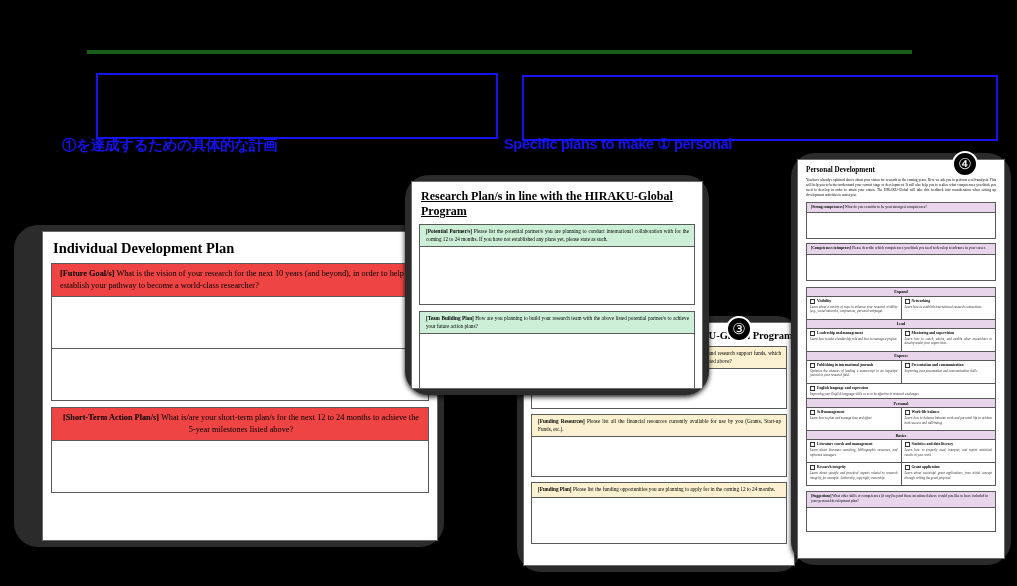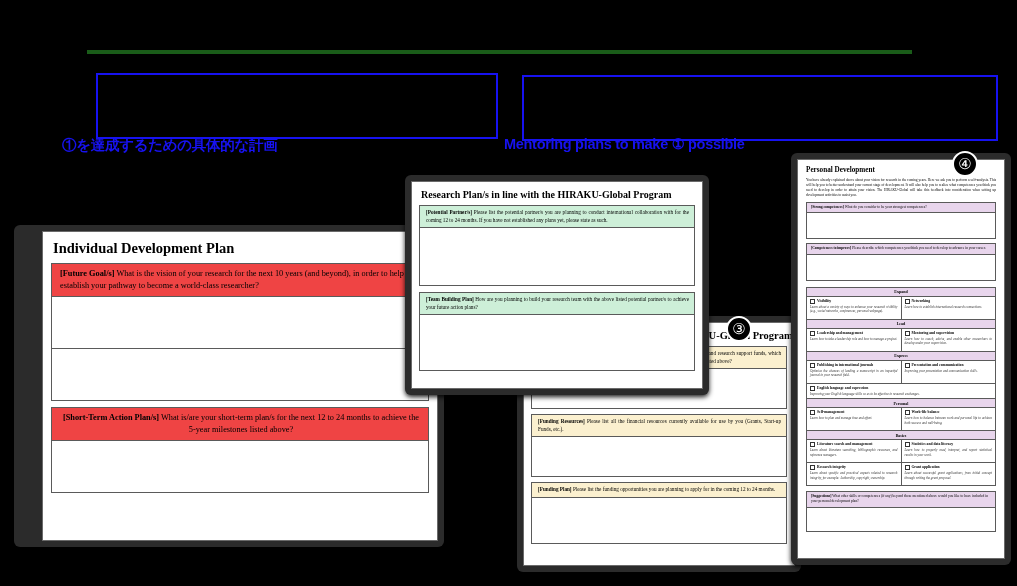--- a/index.html
+++ b/index.html
@@ -14,39 +14,39 @@
   .blue-box{position:absolute;border:2px solid #1712f0;background:transparent;}
   .blue-label{position:absolute;color:#1712f0;font-family:"Liberation Sans",sans-serif;
               font-weight:bold;font-size:14.5px;white-space:nowrap;letter-spacing:-0.3px;}
 
   .circmark{position:absolute;width:22px;height:22px;border-radius:50%;
             border:2px solid #fff;color:#fff;background:#000;
             font-family:"Liberation Sans",sans-serif;font-size:15px;
             display:flex;align-items:center;justify-content:center;z-index:40;}
 
   
-  .panel{position:absolute;background:#2b2b2b;border-radius:6px;
+  .panel{position:absolute;background:#2b2b2b;border-radius:24px;
          box-shadow:0 2px 5px rgba(0,0,0,.9);padding:6px;}
   .page{background:#fff;width:100%;height:100%;box-sizing:border-box;
         border:1px solid #6a6a6a;overflow:hidden;position:relative;}
 
   .ptitle{font-family:"Liberation Serif",serif;font-weight:bold;}
   .fq{box-sizing:border-box;border:1px solid #5a5a5a;line-height:1.45;}
   .fq b{font-weight:bold;}
   .fa{box-sizing:border-box;border:1px solid #5a5a5a;background:#fff;}
 
   
   #panel-idp{left:14px;top:222px;width:396px;height:310px;}
   #panel-idp .ptitle{font-size:14.5px;margin:8px 0 6px 10px;}
   #panel-idp .fq{background:#ef4444;font-size:8.3px;padding:4px 6px 4px 8px;margin:0 8px;}
   #panel-idp .fa{height:52px;margin:0 8px;border-top:none;}
 
   
   #panel-rp{left:405px;top:172px;width:292px;height:208px;}
-  #panel-rp .ptitle{font-size:10px;margin:7px 12px 5px 9px;}
+  #panel-rp .ptitle{font-size:12px;margin:7px 12px 5px 9px;text-decoration:underline;}
   #panel-rp .fq{background:#cdefd8;font-size:5.2px;padding:3px 5px 3px 6px;margin:0 7px;
                 text-align:justify;}
   #panel-rp .fa{height:44px;margin:0 7px;border-top:none;}
 
   
   #panel-fp{left:517px;top:313px;width:272px;height:244px;}
   #panel-fp .ptitle{font-size:10.5px;margin:7px 0 5px 9px;}
   #panel-fp .fq{background:#fbf0cf;font-size:5.2px;padding:3px 5px 3px 6px;margin:0 7px;
                 text-align:justify;}
   #panel-fp .fa{height:40px;margin:0 7px;border-top:none;}
@@ -78,21 +78,21 @@
 <body>
 
 <div class="stage">
 
   <div class="green-line"></div>
 
   <div class="blue-box" style="left:96px;top:70px;width:398px;height:62px;"></div>
   <div class="blue-box" style="left:522px;top:72px;width:472px;height:62px;"></div>
 
   <div class="blue-label" style="left:62px;top:133px;">①を達成するための具体的な計画</div>
-  <div class="blue-label" style="left:504px;top:133px;">Mentoring plans to make ① possible</div>
+  <div class="blue-label" style="left:504px;top:133px;">Specific plans to make ① personal</div>
 
   <div class="panel" id="panel-idp" style="z-index:10;padding-left:28px;">
     <div class="page">
       <div class="ptitle">Individual Development Plan</div>
 
       <div class="fq">
         <b>[Future Goal/s]</b><span> What is the vision of your research for the next 10 years (and beyond), in order to help you establish your pathway to become a world-class researcher?</span>
       </div>
       <div class="fa"></div>
 

